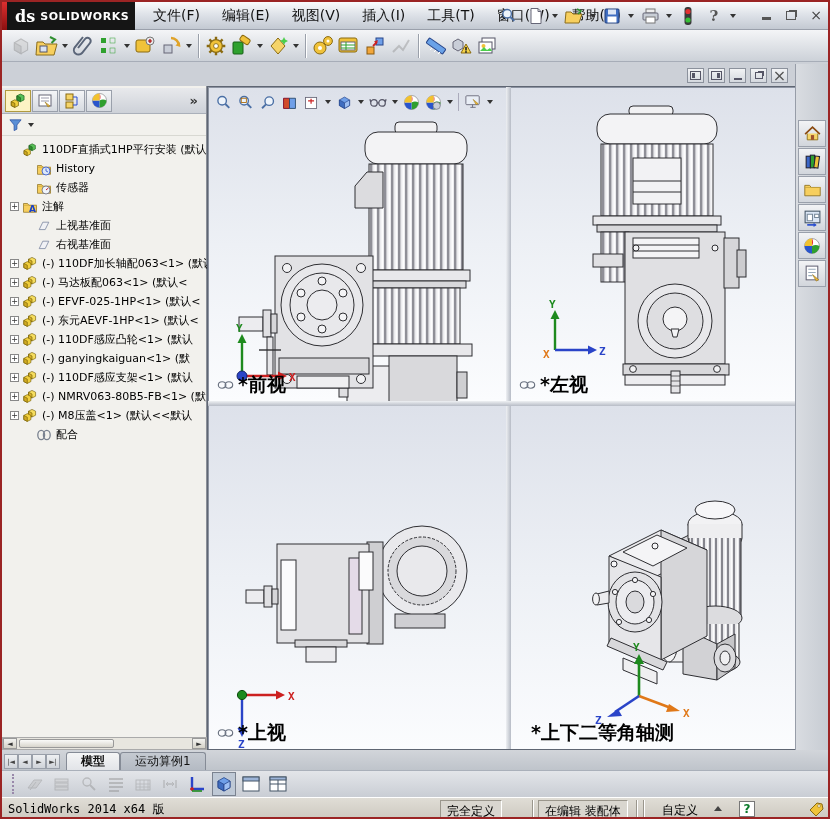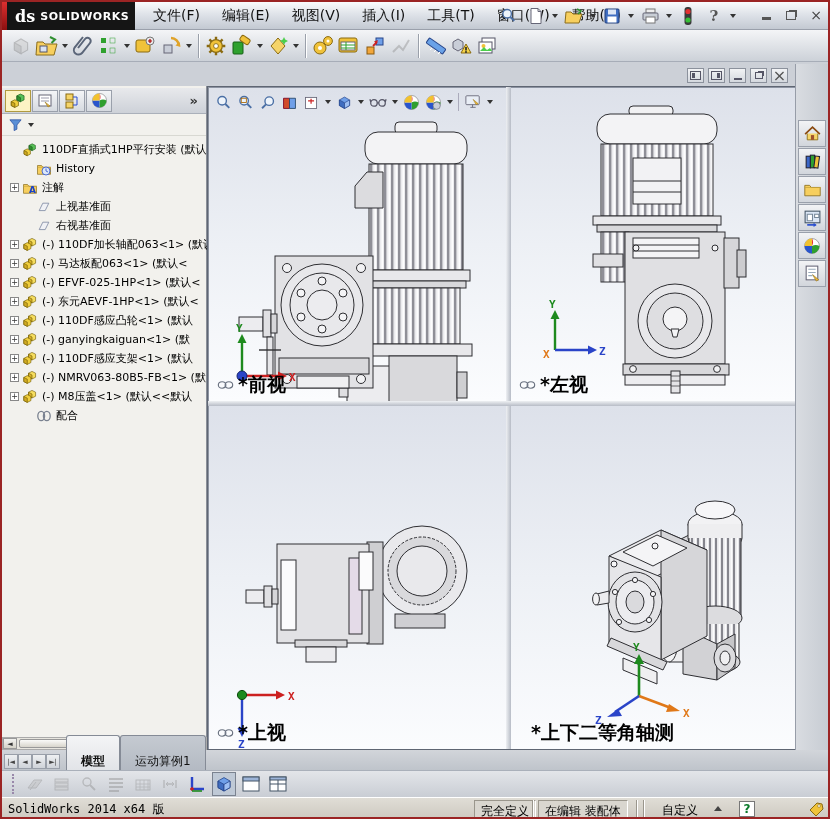--- a/index.html
+++ b/index.html
@@ -60,21 +60,21 @@
 .gwb{width:17px;height:15px;border:1px solid #8b919c;background:linear-gradient(180deg,#f2f3f5,#d4d8de);display:flex;align-items:center;justify-content:center;color:#555}
 .headsup{position:absolute;left:4px;top:3px;display:flex;align-items:center;gap:1px;z-index:4}
 .hub{height:22px;display:flex;align-items:center;padding:0 2px}
 .husep{width:1px;height:18px;background:#aab;margin:0 2px}
 
 .tpane{position:absolute;right:0;top:62px;width:33px;height:686px;background:linear-gradient(90deg,#d9dce1,#c7ccd3);border-left:1px solid #979da8}
 .tpbtn{position:absolute;left:2px;width:28px;height:27px;border:1px solid #9aa0ab;background:linear-gradient(180deg,#f2f3f5,#d2d6dc);display:flex;align-items:center;justify-content:center}
 
 .bottabs{position:absolute;left:0;top:748px;width:100%;height:20px;background:linear-gradient(180deg,#d2d5da,#bfc4cb);display:flex;align-items:flex-end}
 .navbtn{width:14px;height:15px;margin-bottom:1px;border:1px solid #999fa9;background:linear-gradient(180deg,#eef0f2,#cfd3d9);font-size:7px;color:#444;display:flex;align-items:center;justify-content:center}
-.btab{height:18px;padding:17px 14px;font-size:12px;color:#111;border:1px solid #858b96;border-bottom:none;background:linear-gradient(180deg,#c5cad1,#b4bac3);border-radius:3px 3px 0 0}
+.btab{height:18px;padding:0 14px;font-size:12px;color:#111;border:1px solid #858b96;border-bottom:none;background:linear-gradient(180deg,#c5cad1,#b4bac3);border-radius:3px 3px 0 0}
 .btab.active{background:linear-gradient(180deg,#f4f5f6,#e2e4e8);font-weight:bold}
 
 .motionbar{position:absolute;left:0;top:768px;width:100%;height:27px;background:linear-gradient(180deg,#e3e5e9,#c9cdd4);border-top:1px solid #aab0ba;display:flex;align-items:center;padding-left:10px;gap:3px}
 .grip{width:4px;height:20px;border-left:2px dotted #98a;margin-right:4px}
 .mbtn{width:24px;height:24px;display:flex;align-items:center;justify-content:center}
 .mbtn.pressed{border:1px solid #7a828f;background:#bfc9d6}
 
 .statusbar{position:absolute;left:0;top:795px;width:100%;height:22px;background:linear-gradient(180deg,#e0ddd6,#cdc9c0);border-top:1px solid #fff;font-size:12px;color:#000}
 .sb-left{position:absolute;left:6px;top:3px;font-family:"DejaVu Sans Mono",monospace;font-size:12px}
 .sb-box{position:absolute;top:2px;height:18px;padding:2px 6px;border:1px solid #9a968c;border-right-color:#fff;border-bottom-color:#fff;background:#d9d6cf;font-size:12px}
@@ -405,20 +405,30 @@
         </div>
       <div class="trow">
           <span class="tspace"></span>
           <span class="tind"></span>
           <svg class="ticon">
             <use href="#sym-folder"></use>
             <circle cx="10" cy="10" r="4" fill="#dce8f8" stroke="#2a4fd0" stroke-width="0.8"></circle>
             <path d="M10 7.5V10l2 1" fill="none" stroke="#2a4fd0" stroke-width="0.8"></path>
           </svg>
           <span class="tlabel">History</span>
+        </div>
+      <div class="trow">
+          <span class="tspace"></span>
+          <span class="tind"></span>
+          <svg class="ticon">
+            <use href="#sym-folder"></use>
+            <circle cx="10" cy="10" r="4" fill="#eef4fb" stroke="#667" stroke-width="0.8"></circle>
+            <path d="M10 10l2.4-2" stroke="#c22" stroke-width="1"></path>
+          </svg>
+          <span class="tlabel">传感器</span>
         </div>
       <div class="trow">
           <span class="texp">+</span>
           <svg class="ticon">
             <use href="#sym-folder"></use>
             <text x="7" y="13" font-size="9" font-weight="bold" fill="#1a42c8" font-family="DejaVu Sans">A</text>
           </svg>
           <span class="tlabel">注解</span>
         </div>
       <div class="trow">
@@ -954,21 +964,21 @@
         <svg width="20" height="18" viewBox="0 0 20 18">
           <rect x="2" y="2" width="16" height="14" fill="#fff" stroke="#456"></rect>
           <path d="M10 2v14M2 9h16" stroke="#456"></path>
           <rect x="2" y="2" width="16" height="3" fill="#9cb4d8" stroke="#456"></rect>
         </svg>
       </span>
   </div>
 
   <div class="statusbar">
     <span class="sb-left">SolidWorks 2014 x64 版</span>
-    <span class="sb-box" style="left:472px">完全定义</span>
+    <span class="sb-box" style="left:438px">完全定义</span>
     <span class="sb-sep" style="left:530px"></span>
     <span class="sb-box" style="left:536px">在编辑 装配体</span>
     <span class="sb-sep" style="left:634px"></span>
     <span class="sb-sep" style="left:641px"></span>
     <span style="position:absolute;left:660px;top:4px">自定义</span>
     <span style="position:absolute;left:712px;top:8px;width:0;height:0;border-left:4px solid transparent;border-right:4px solid transparent;border-bottom:5px solid #444"></span>
     <span class="qmark" style="left:737px">?</span>
     <svg style="position:absolute;left:806px;top:3px" width="16" height="16" viewBox="0 0 16 16">
         <path d="M2 9l7-7 5 1 1 5-7 7z" fill="#f0c23a" stroke="#8a6a10"></path>
         <circle cx="11" cy="5" r="1.4" fill="#fff" stroke="#8a6a10" stroke-width="0.6"></circle>

